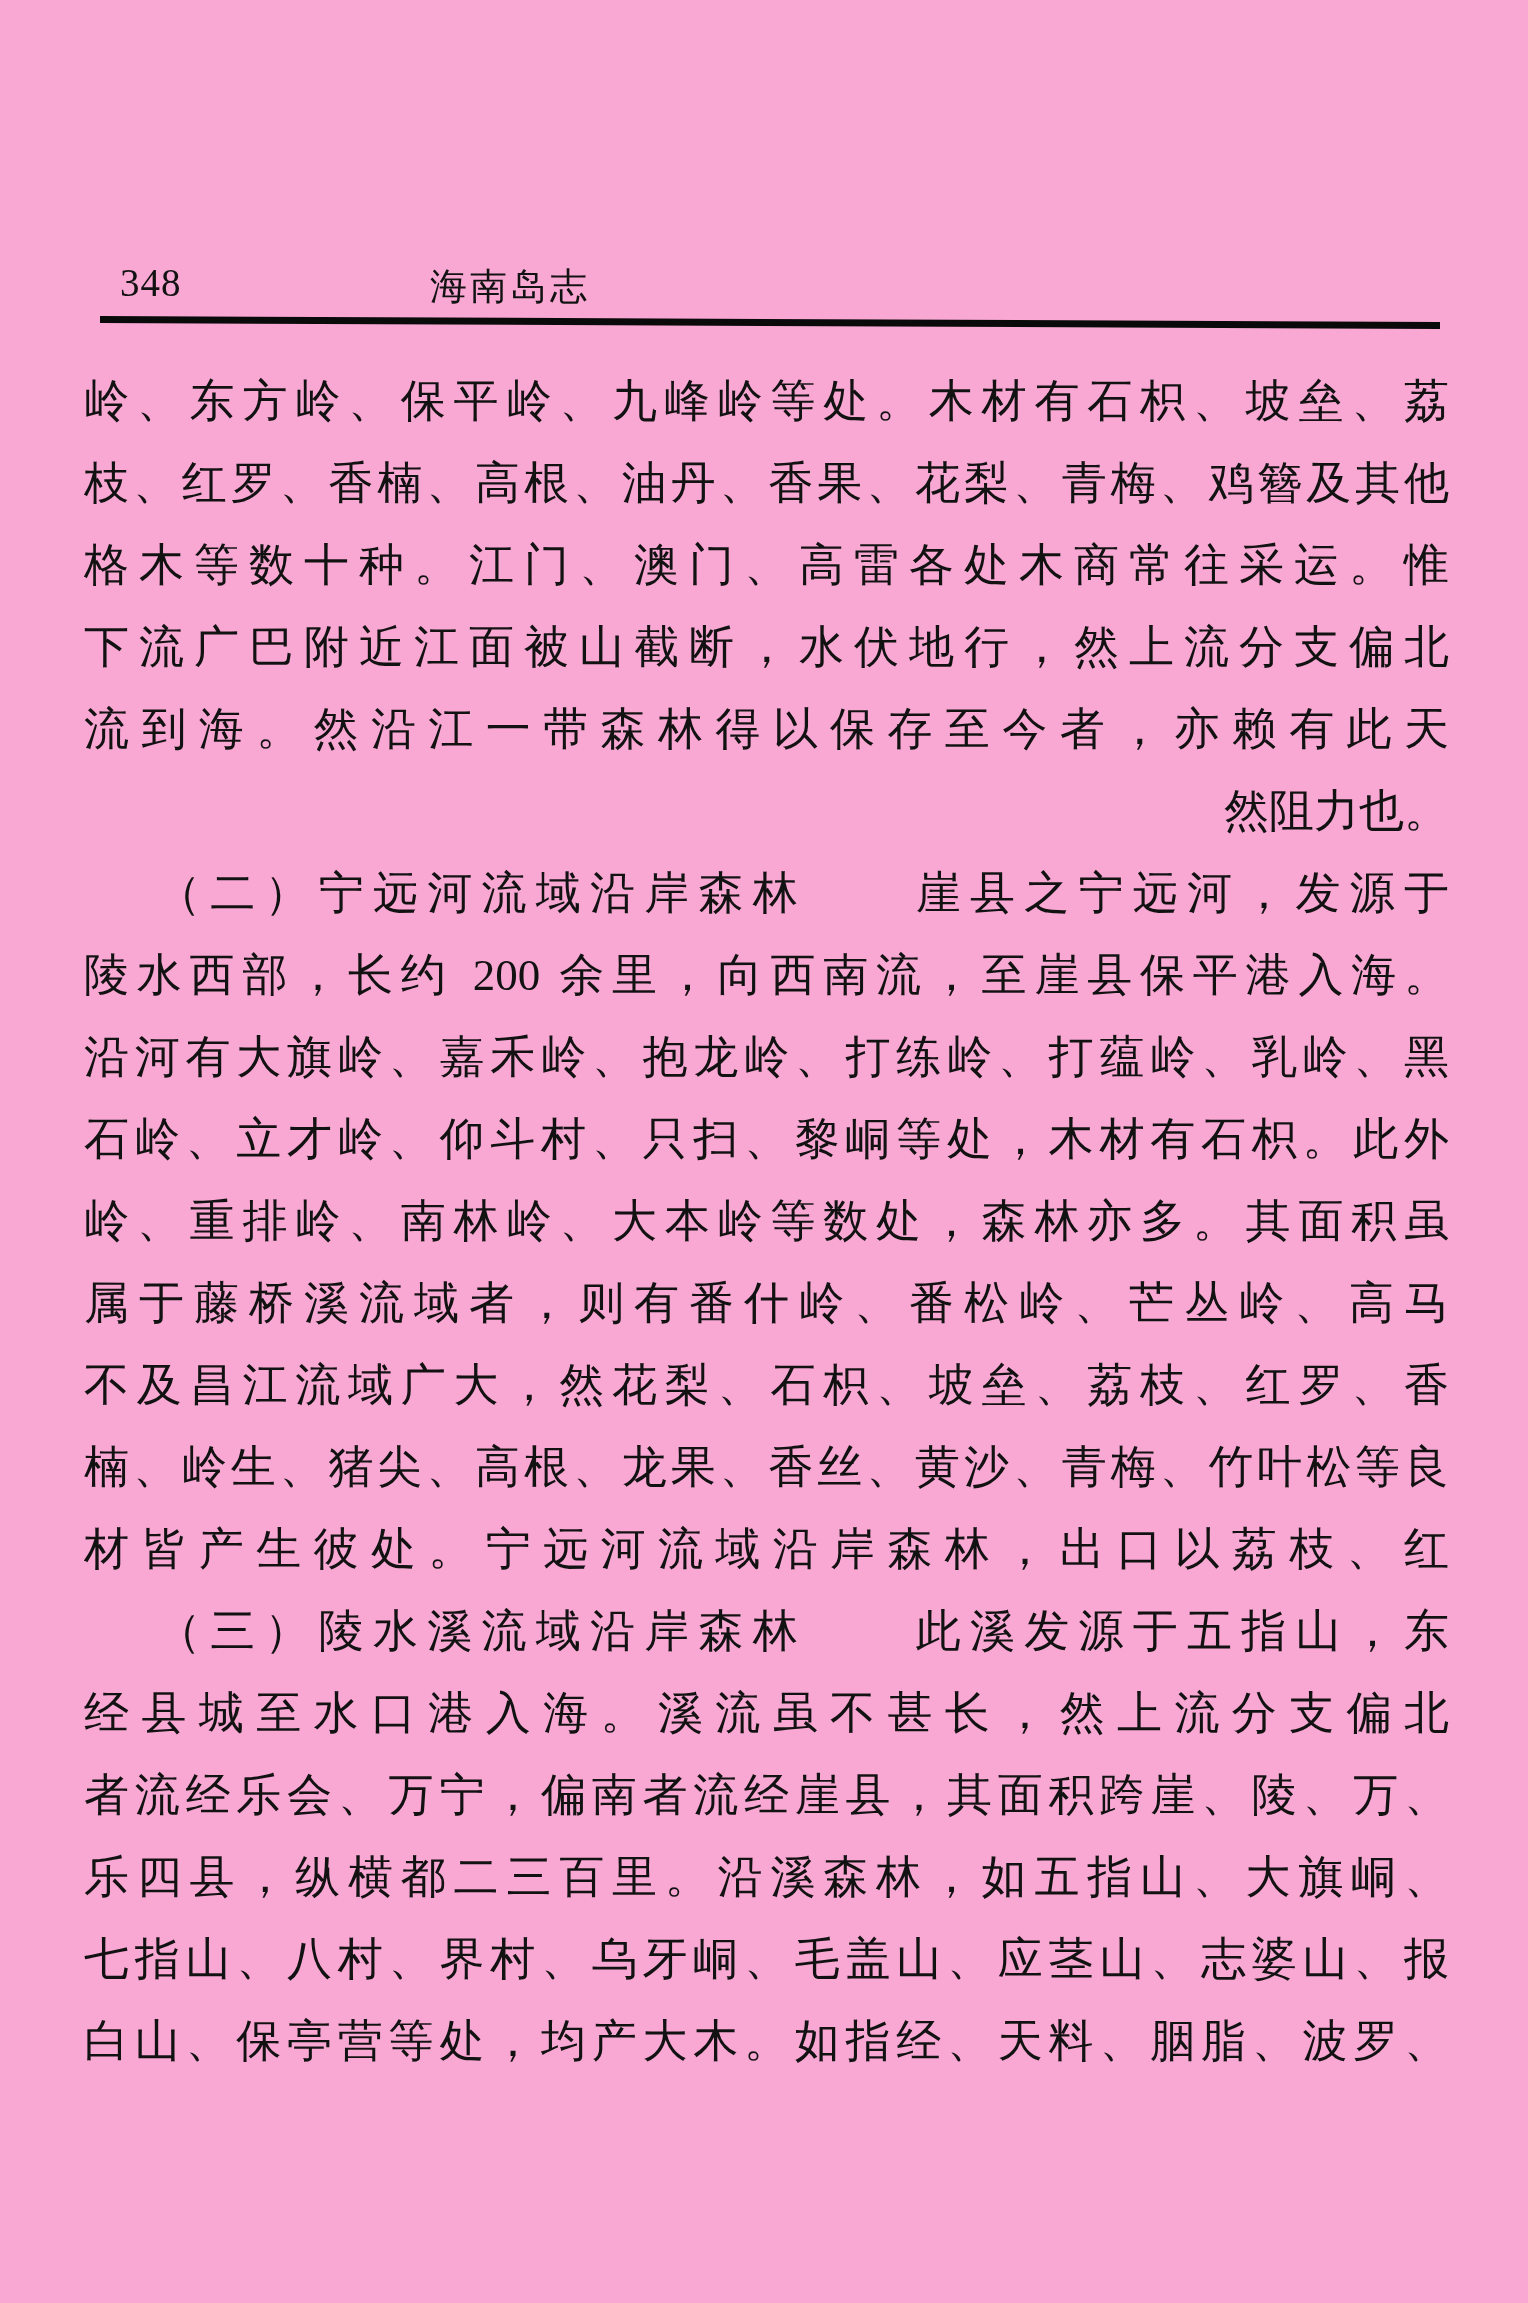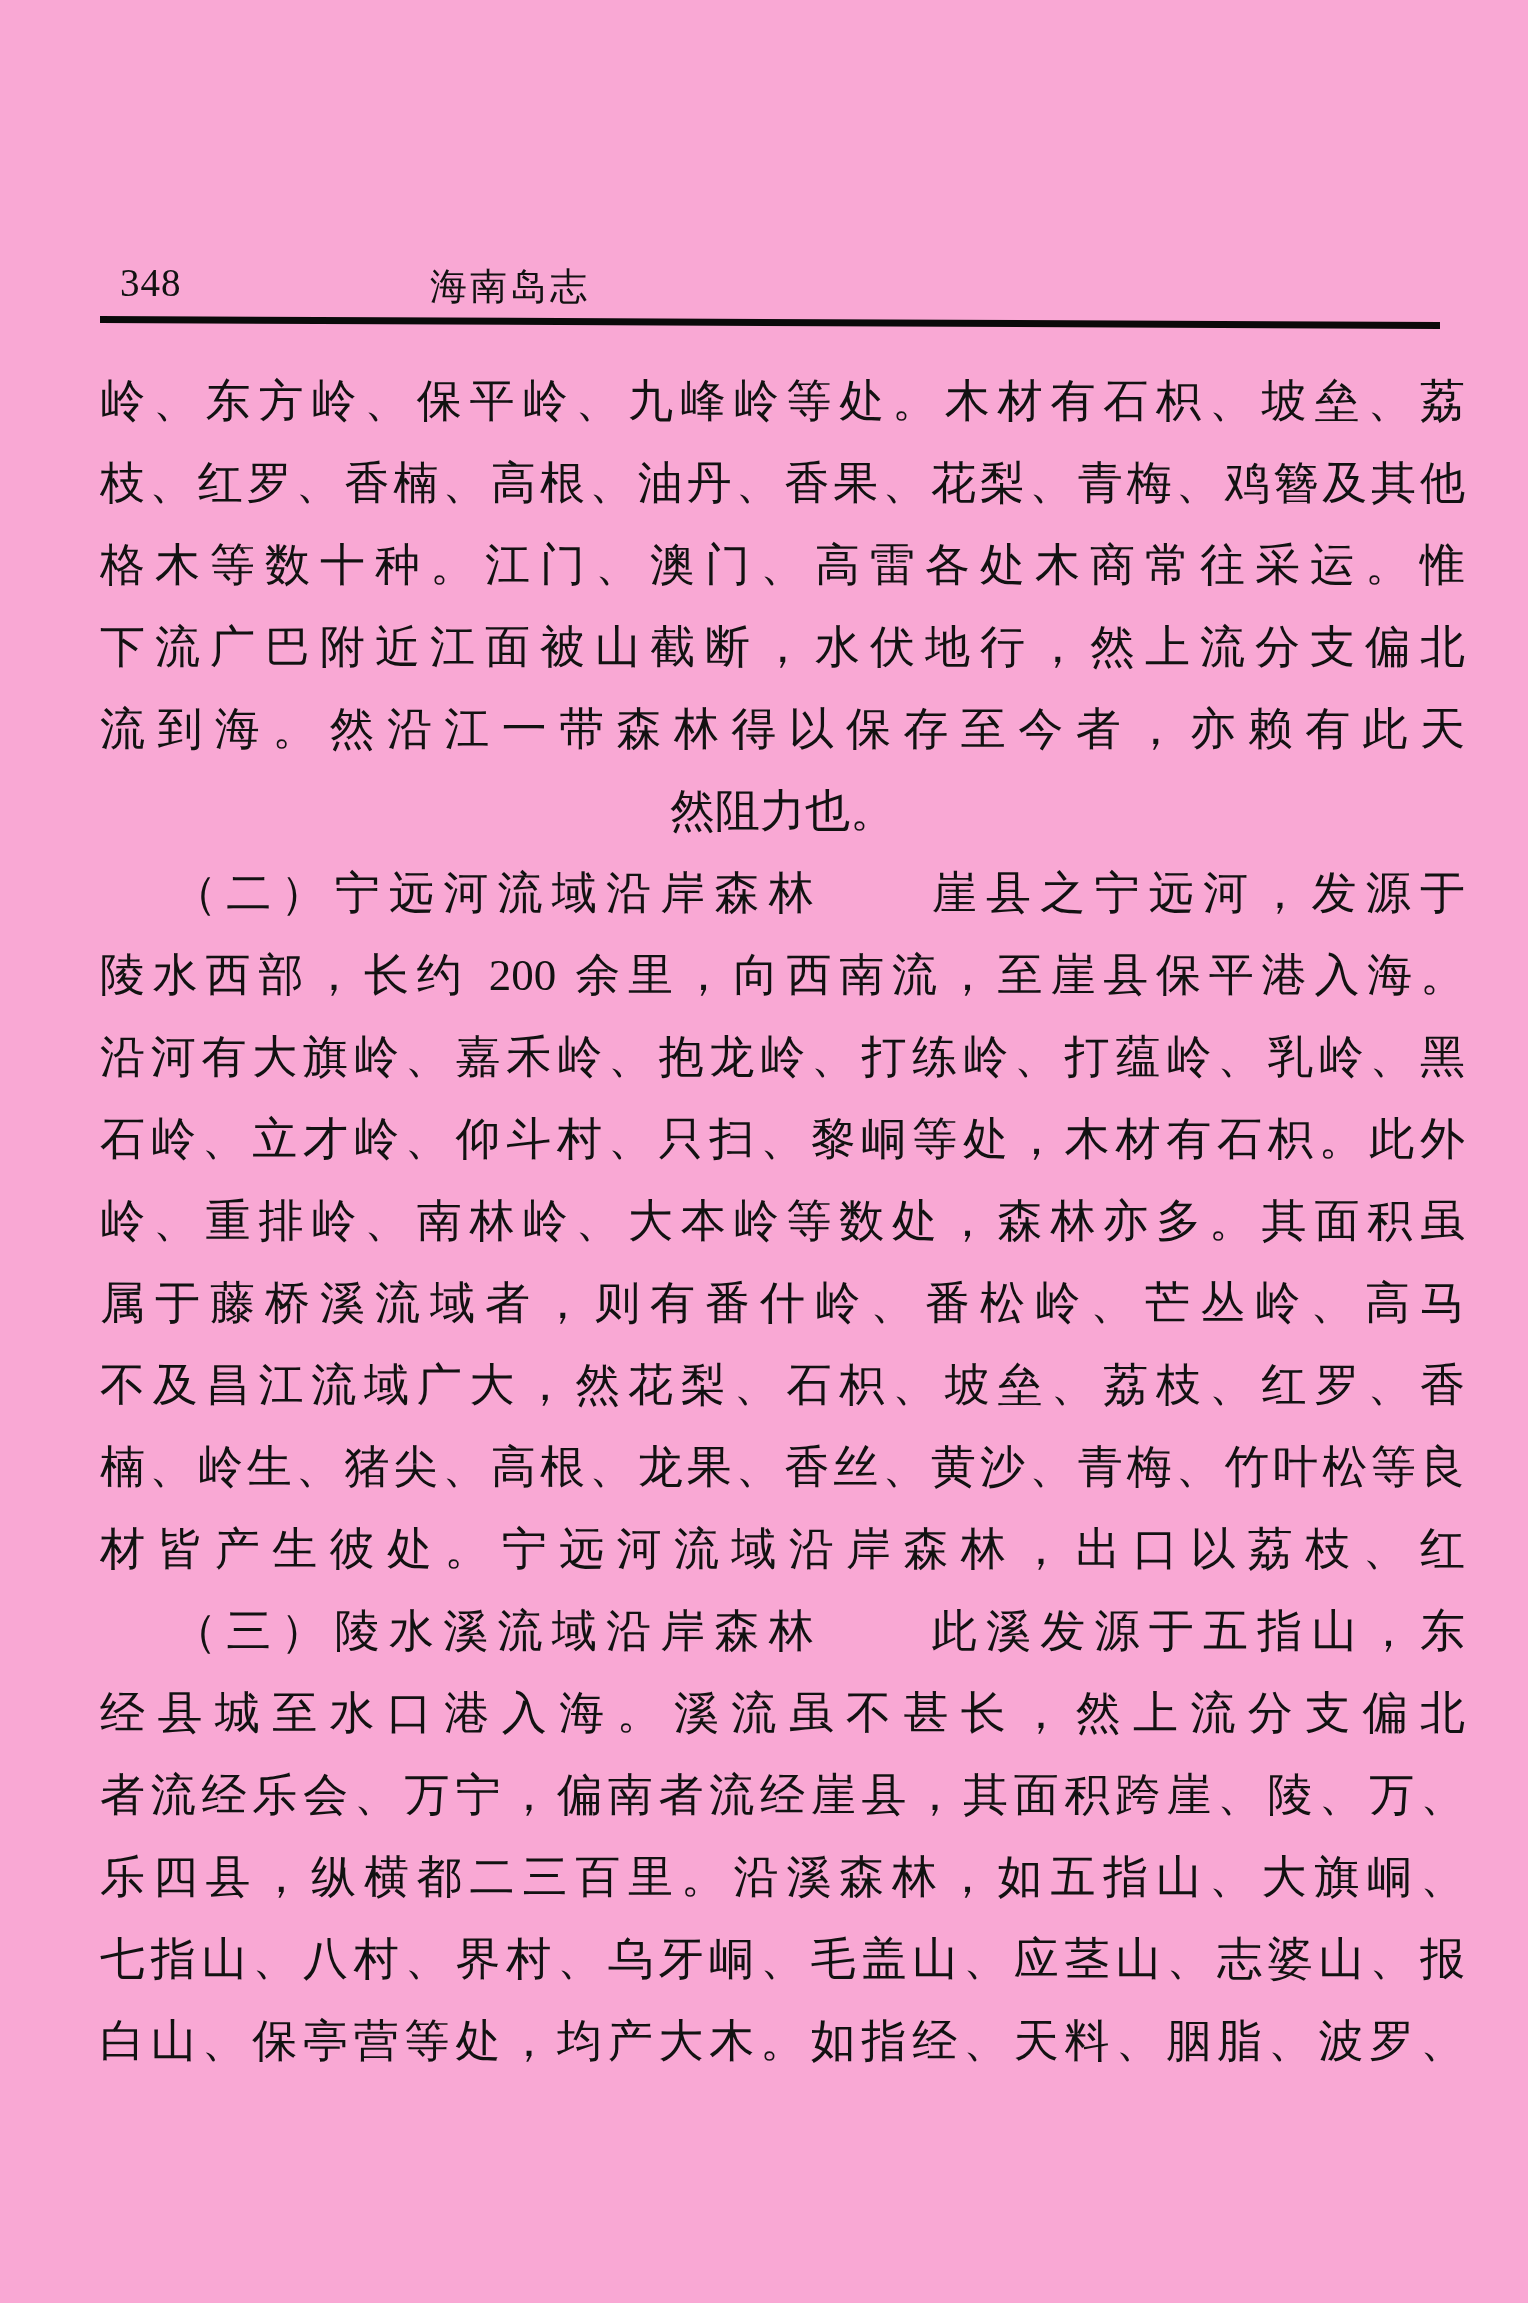--- a/index.html
+++ b/index.html
@@ -36,32 +36,32 @@
     position: absolute;
     left: 100px;
     top: 319px;
     width: 1340px;
     height: 7px;
     background: #0a0a0a;
     transform: rotate(0.25deg);
   }
   .text-block {
     position: absolute;
-    left: 100px;
+    left: 84px;
     top: 360px;
     width: 1365px;
     font-size: 45px;
     line-height: 82px;
     font-weight: 500;
     text-rendering: optimizeLegibility;
   }
   .line {
     height: 82px;
     overflow: hidden;
-    text-align: center;
+    text-align: right;
   }
   .line.fill {
     text-align: justify;
     text-align-last: justify;
     text-justify: inter-character;
   }
   .line.indent {
     text-indent: 1.6em;
   }
 </style>

